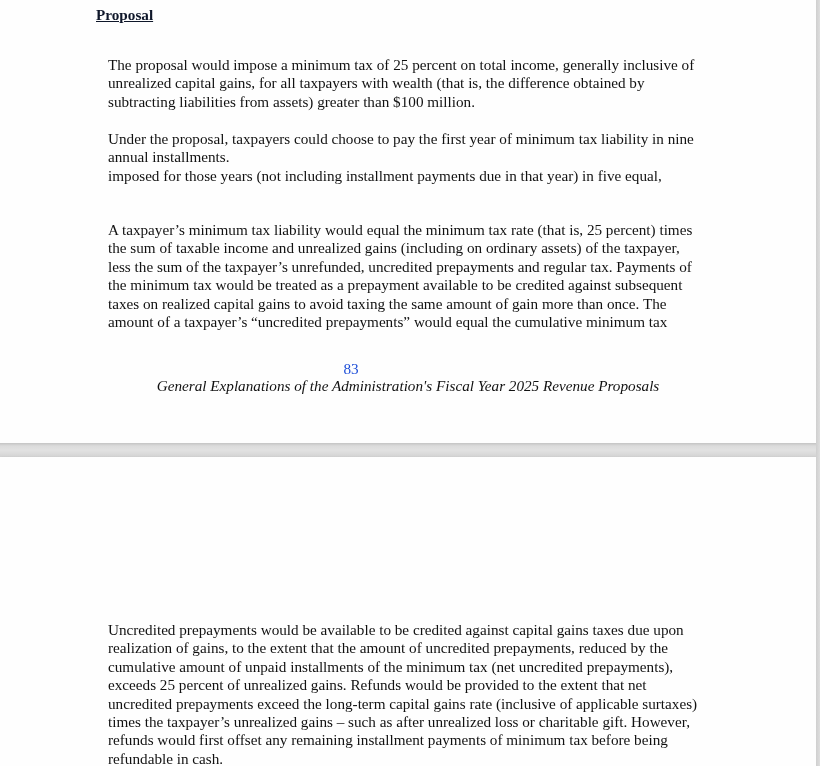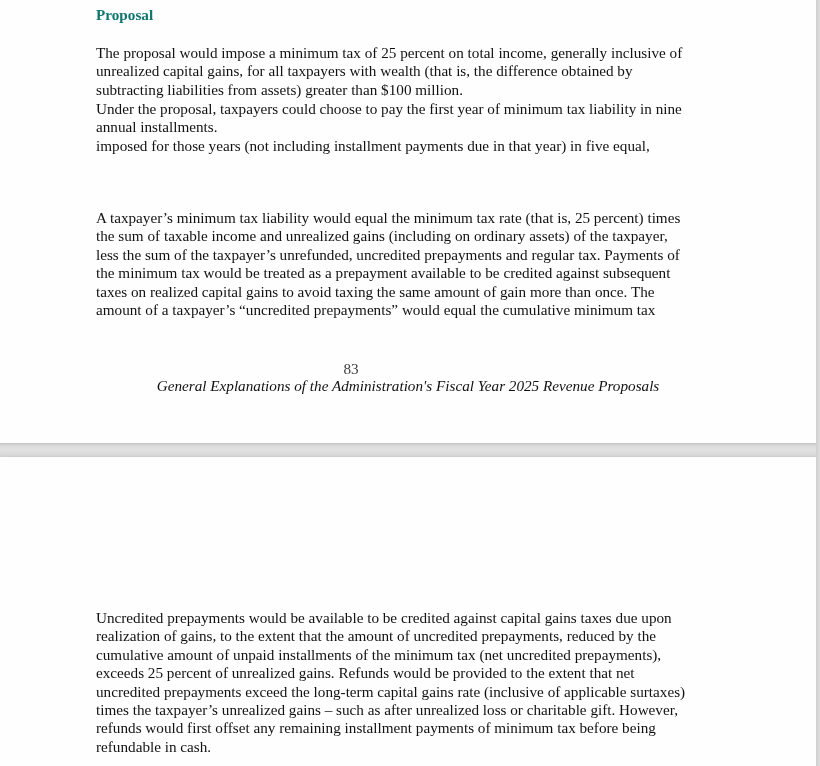--- a/index.html
+++ b/index.html
@@ -50,37 +50,38 @@
       line-height: 18.4px;
       color: #111;
     }
     .heading {
       position: absolute;
       left: 96px;
       top: 6px;
       font-family: "Liberation Serif", "DejaVu Serif", serif;
       font-size: 15.2px;
       font-weight: bold;
-      color: #0f766e;
+      text-decoration: underline;
+      color: #0f172a;
       margin: 0;
     }
-    .para { margin: 0; white-space: nowrap; }
+    .para { margin: 12px; white-space: nowrap; }
     .line { display: block; }
     .p1 { top: 44px; }
-    .p2 { top: 100px; }
+    .p2 { top: 118px; }
     .p3 { top: 209px; font-family: Liberation Serif, serif; }
     .page-number {
       position: absolute;
       top: 360px;
       left: 0;
       width: 702px;
       text-align: center;
       font-family: "Liberation Serif", "DejaVu Serif", serif;
       font-size: 15.2px;
-      color: #404040;
+      color: #1d4ed8;
     }
     .footer {
       position: absolute;
       top: 377px;
       left: 0;
       width: 816px;
       text-align: center;
       font-family: "Liberation Serif", "DejaVu Serif", serif;
       font-style: italic;
       font-size: 15.2px;

